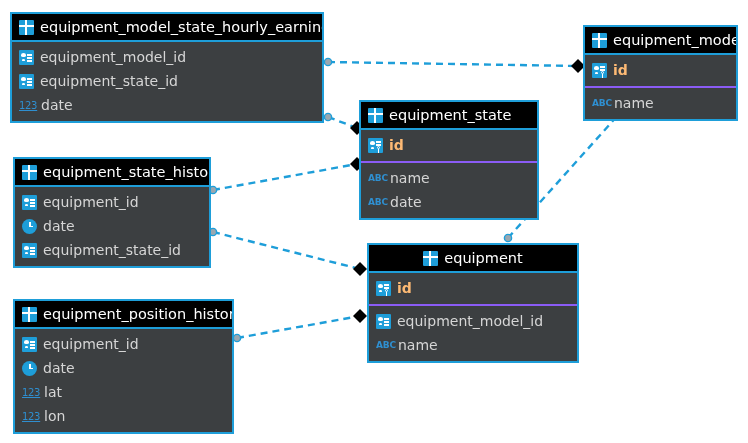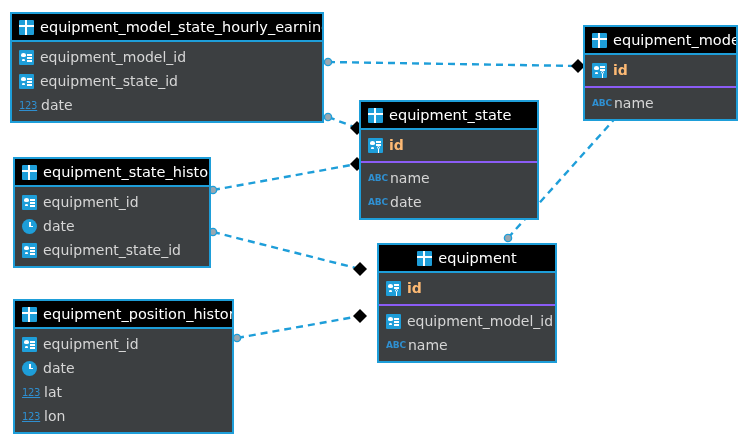--- a/index.html
+++ b/index.html
@@ -335,21 +335,21 @@
           <div class="field">
             <span class="ic ic-clock"></span>
             <span class="fname">date</span>
           </div>
           <div class="field">
             <span class="ic ic-col"></span>
             <span class="fname">equipment_state_id</span>
           </div>
         </div>
       </div>
-      <div class="entity" style="left: 377px; top: 243px; width: 180px;">
+      <div class="entity" style="left: 367px; top: 243px; width: 212px;">
         <div class="entity-header center">
           <span class="ic ic-table"></span>
           <span>equipment</span>
         </div>
         <div class="entity-body">
           <div class="field pk">
             <span class="ic ic-pk">
               <span class="keybadge"></span>
             </span>
             <span class="fname">id</span>

